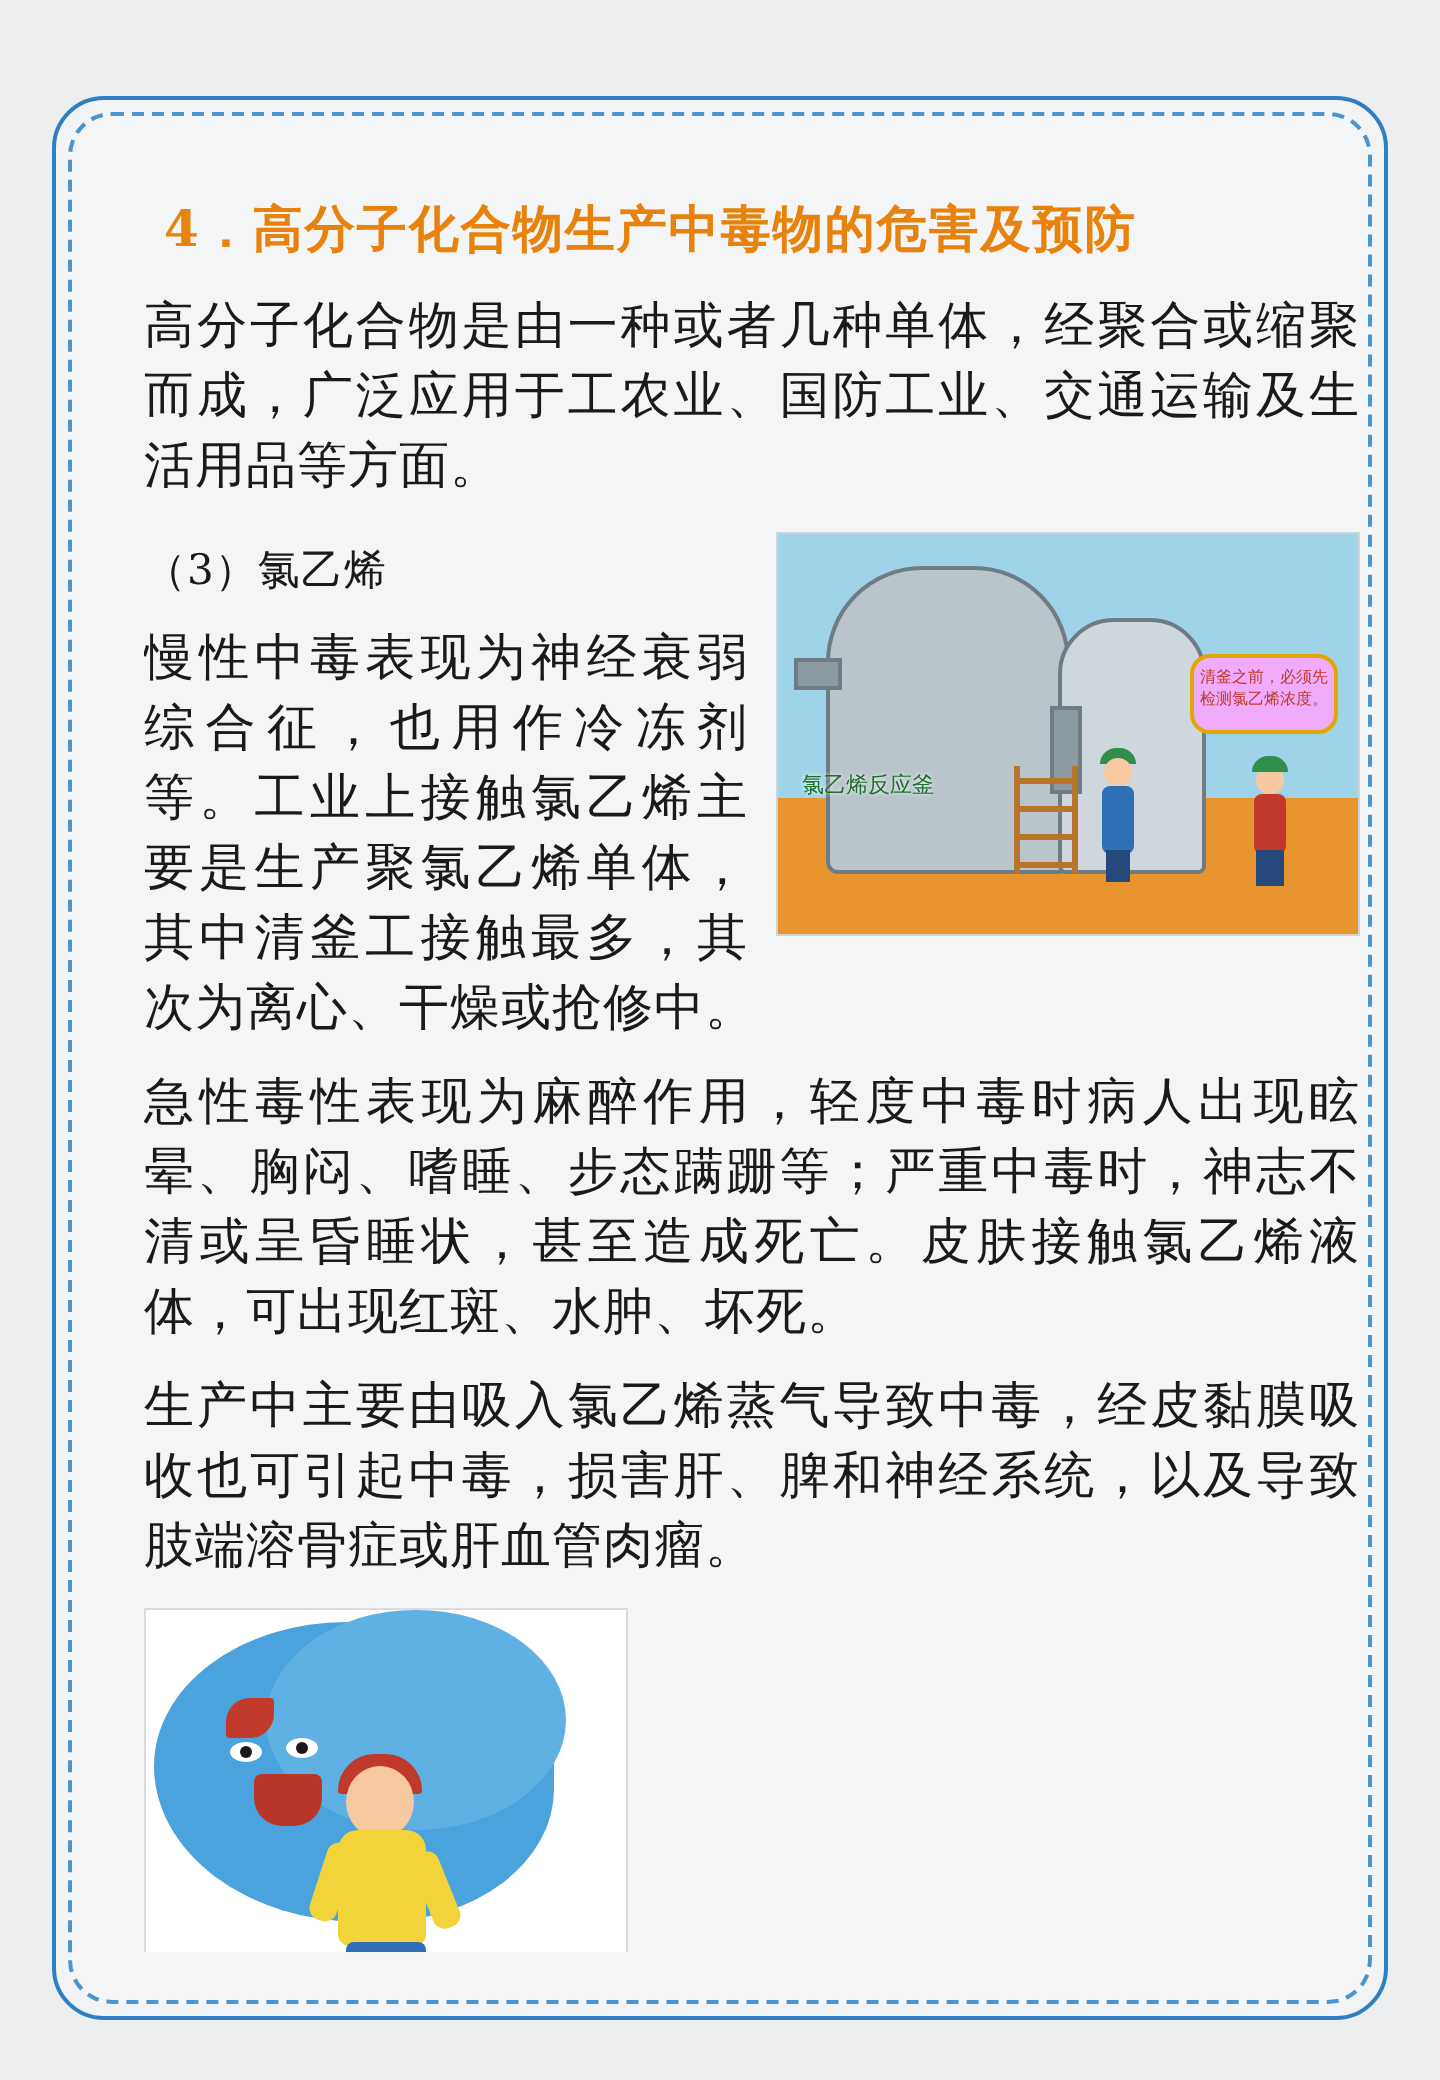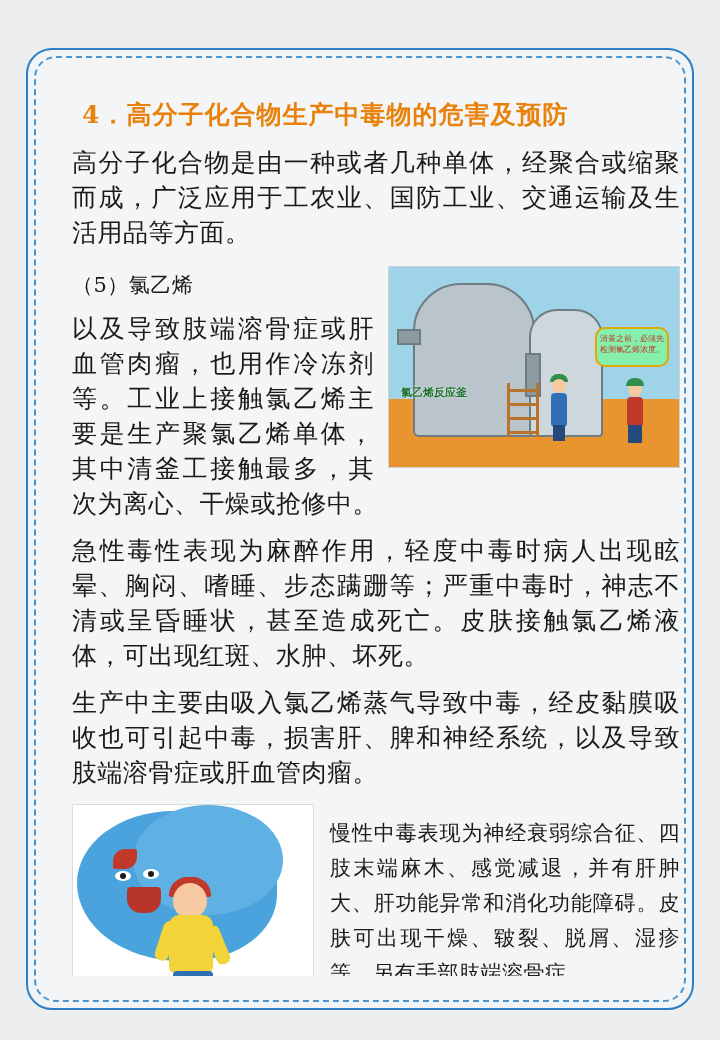--- a/index.html
+++ b/index.html
@@ -133,27 +133,27 @@
   .ill1-pipe {
     position: absolute; left: 8px; top: 62px; width: 20px; height: 12px;
     background: #8c9aa2; border: 2px solid #6f7c84;
   }
   .ill1-pipe2 {
     position: absolute; left: 136px; top: 86px; width: 12px; height: 40px;
     background: #8c9aa2; border: 2px solid #6f7c84;
   }
   .ill1-label {
     position: absolute; left: 12px; top: 118px;
-    color: #1e6f2e; font-size: 11px; font-weight: bold;
+    color: #1e6f2e; font-size: 11px; font-weight: normal;
     font-family: "DejaVu Sans", sans-serif;
     text-shadow: 0 0 2px #ffffff;
   }
   .ill1-bubble {
     position: absolute; right: 10px; top: 60px; width: 74px; height: 40px;
-    background: #86efac; border: 2px solid #e0a800; border-radius: 10px;
+    background: #f0abfc; border: 2px solid #e0a800; border-radius: 10px;
     color: #c0392b; font-size: 8px; line-height: 11px; text-align: center;
     padding: 4px 2px 0 2px; box-sizing: border-box;
     font-family: "DejaVu Sans", sans-serif;
   }
   .ill1-worker {
     position: absolute; width: 16px; height: 34px; background: #2f6fb5; border-radius: 4px;
   }
   .ill1-worker .head {
     position: absolute; left: 1px; top: -14px; width: 14px; height: 14px;
     background: #f6c9a0; border-radius: 50%;
@@ -269,22 +269,22 @@
             </div>
             <div class="ill1-red" style="left:238px; top:130px;">
               <div class="head" style="position:absolute;left:1px;top:-14px;width:14px;height:14px;background:#f6c9a0;border-radius:50%;"></div>
               <div class="hat" style="position:absolute;left:-1px;top:-19px;width:18px;height:8px;background:#2f8f4a;border-radius:8px 8px 0 0;"></div>
               <div style="position:absolute;left:1px;top:28px;width:14px;height:18px;background:#24497a;"></div>
             </div>
             <div class="ill1-label">氯乙烯反应釜</div>
             <div class="ill1-bubble">清釜之前，必须先检测氯乙烯浓度。</div>
           </div>
 
-          <div class="sub-label">（5）氯乙烯</div>
-          <p class="para">以及导致肢端溶骨症或肝血管肉瘤，也用作冷冻剂等。工业上接触氯乙烯主要是生产聚氯乙烯单体，其中清釜工接触最多，其次为离心、干燥或抢修中。</p>
+          <div class="sub-label">（3）氯乙烯</div>
+          <p class="para">慢性中毒表现为神经衰弱综合征，也用作冷冻剂等。工业上接触氯乙烯主要是生产聚氯乙烯单体，其中清釜工接触最多，其次为离心、干燥或抢修中。</p>
         </div>
 
         <div class="clear"></div>
 
         <p class="para">急性毒性表现为麻醉作用，轻度中毒时病人出现眩晕、胸闷、嗜睡、步态蹒跚等；严重中毒时，神志不清或呈昏睡状，甚至造成死亡。皮肤接触氯乙烯液体，可出现红斑、水肿、坏死。</p>
         <p class="para">生产中主要由吸入氯乙烯蒸气导致中毒，经皮黏膜吸收也可引起中毒，损害肝、脾和神经系统，以及导致肢端溶骨症或肝血管肉瘤。</p>
 
         <div class="bottom-row">
           <div class="bottom-img">
             <div class="ill2-bg"></div>
@@ -299,19 +299,18 @@
             <div class="ill2-body"></div>
             <div class="ill2-arm" style="left:86px; top:116px; transform:rotate(18deg);"></div>
             <div class="ill2-arm" style="left:138px; top:120px; transform:rotate(-22deg);"></div>
             <div class="ill2-legs"></div>
             <div class="ill2-shoe" style="left:92px;"></div>
             <div class="ill2-shoe" style="left:122px;"></div>
             <div class="ill2-puddle"></div>
             <div class="ill2-shard" style="left:158px; top:186px; width:20px; height:14px; transform:rotate(-12deg);"></div>
             <div class="ill2-shard" style="left:186px; top:192px; width:16px; height:12px; transform:rotate(20deg);"></div>
           </div>
-          <div class="bottom-text">慢性中毒表现为神经衰弱综合征、四肢末端麻木、感觉减退，并有肝肿大、肝功能异常和消化功能障碍。皮肤可出现干燥、皲裂、脱屑、湿疹等。另有手部肢端溶骨症。</div>
         </div>
 
       </div>
     </div>
   </div>
 </div>
 
 </body></html>

